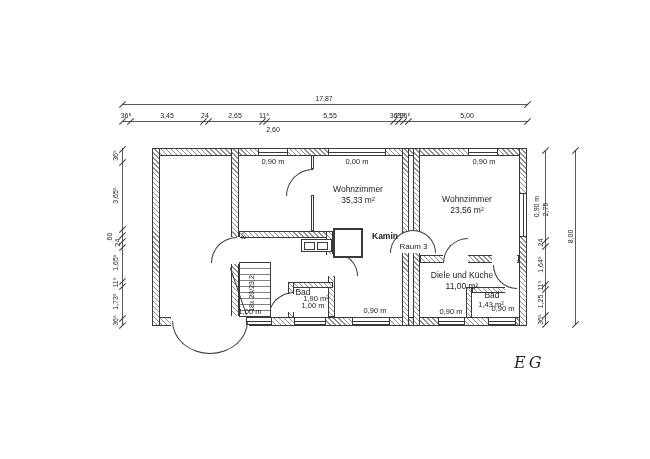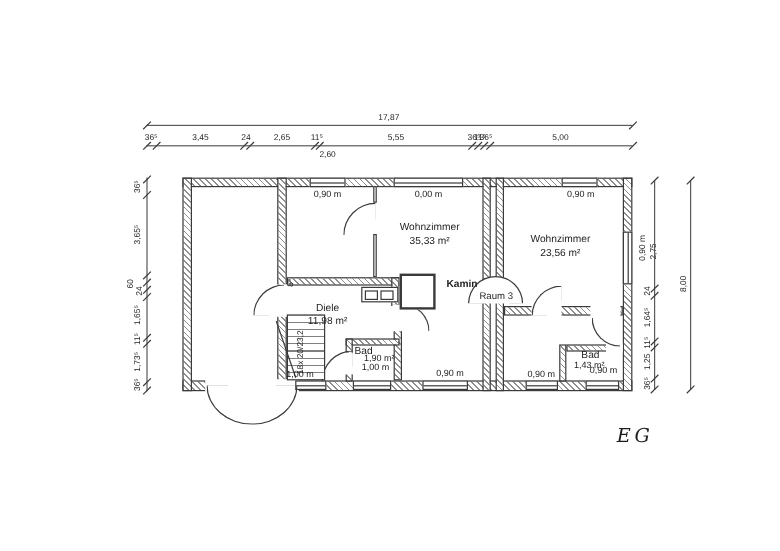--- a/index.html
+++ b/index.html
@@ -97,23 +97,23 @@
   <div class="vdim" style="left:236px;top:232px;width:14px;">8⁵</div>
 
   <div class="rlabel" style="left:318px;top:184px;width:80px;">
     <div>Wohnzimmer</div>
     <div>35,33 m²</div>
   </div>
   <div class="rlabel" style="left:427px;top:194px;width:80px;">
     <div>Wohnzimmer</div>
     <div>23,56 m²</div>
   </div>
-  <div class="rlabel" style="left:238px;top:251px;width:70px;">
-    <div>Diele</div>
-    <div>11,98 m²</div>
+  <div class="rlabel" style="left:412px;top:270px;width:100px;">
+    <div>Diele und Küche</div>
+    <div>11,00 m²</div>
   </div>
   <div class="rlabel" style="left:288px;top:287px;width:30px;">Bad</div>
   <div class="wlabel" style="left:296px;top:295px;width:40px;">1,90 m²</div>
   <div class="rlabel" style="left:477px;top:290px;width:30px;">Bad</div>
   <div class="wlabel" style="left:471px;top:301px;width:40px;">1,43 m²</div>
 
   <div class="wlabel" style="left:253px;top:158px;width:40px;">0,90 m</div>
   <div class="wlabel" style="left:337px;top:158px;width:40px;">0,00 m</div>
   <div class="wlabel" style="left:464px;top:158px;width:40px;">0,90 m</div>
   <div class="wlabel" style="left:230px;top:308px;width:40px;">1,00 m</div>

